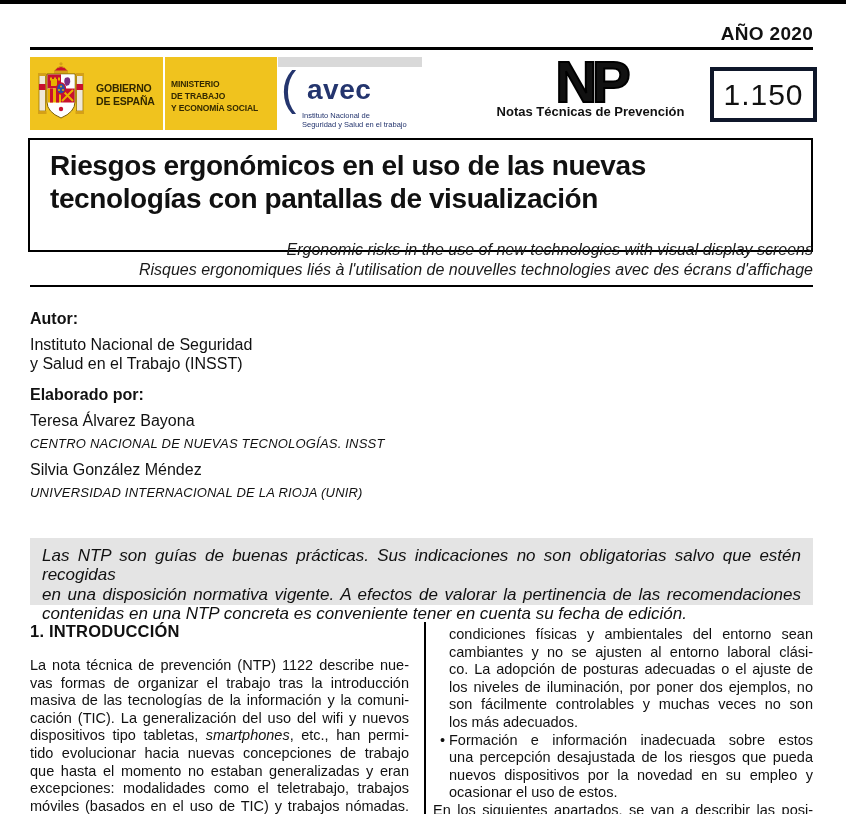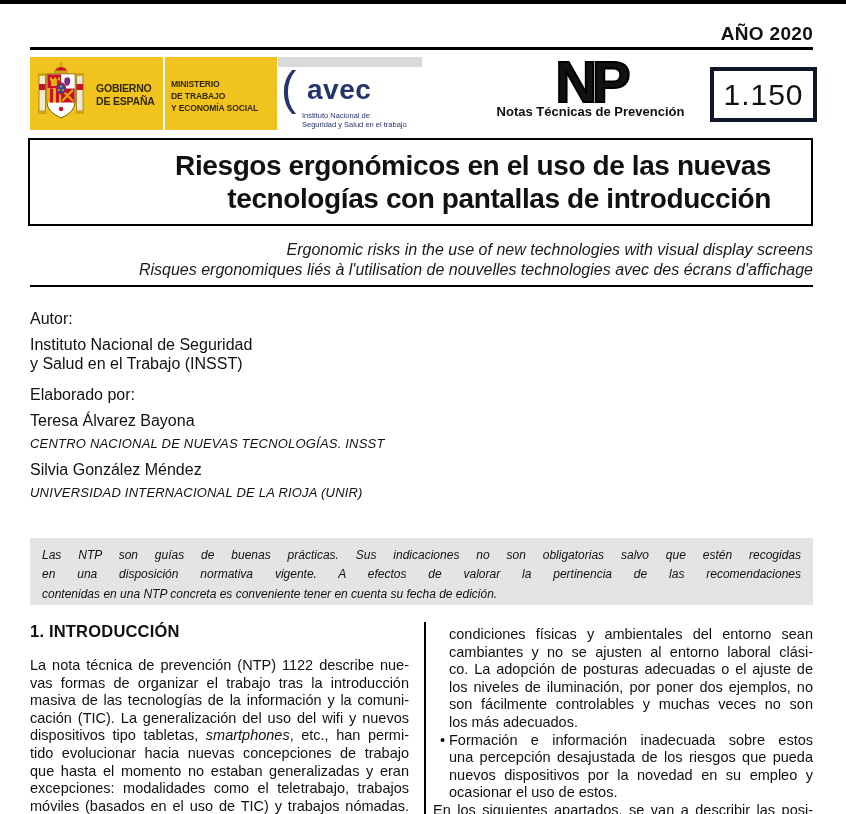--- a/index.html
+++ b/index.html
@@ -26,34 +26,34 @@
   #insst-word{position:absolute;left:29px;top:9px;font-size:28px;line-height:28px;font-weight:bold;letter-spacing:.5px;}
   #insst-tag{position:absolute;left:24px;top:44px;font-size:7.5px;line-height:9px;}
   
   #ntp-block{left:468px;top:61px;width:245px;text-align:center;}
   #ntp-glyph{font-size:58px;line-height:42px;font-weight:bold;letter-spacing:-5px;-webkit-text-stroke:2px #000;}
   #ntp-label{font-size:13px;font-weight:bold;margin-top:1px;white-space:nowrap;}
   
   #num-box{left:710px;top:67px;width:99px;height:47px;border:4px solid #0f172a;
     display:flex;align-items:center;justify-content:center;font-size:30px;letter-spacing:1px;}
   
-  #title-box{left:28px;top:138px;width:785px;height:88px;border:2.5px solid #000;box-sizing:border-box;
-    text-align:right;padding:9px 40px 0 20px;font-size:28px;font-weight:bold;line-height:33px;letter-spacing:-.4px;}
+  #title-box{left:28px;top:138px;width:785px;height:114px;border:2.5px solid #000;box-sizing:border-box;
+    padding:9px 40px 0 20px;font-size:28px;font-weight:bold;line-height:33px;letter-spacing:-.4px;}
   #subtitles{right:33px;top:240px;text-align:right;font-style:italic;font-size:16px;line-height:19.5px;color:#1a1a1a;}
   #rule-mid{left:30px;top:285px;width:783px;height:2px;background:#000;}
   
   #authors{left:30px;top:309px;width:430px;font-size:16px;line-height:19px;}
-  #authors .label{font-weight:normal;margin:0 0 7px 0;}
+  #authors .label{font-weight:bold;margin:0 0 7px 0;}
   #authors .org{font-style:italic;font-size:13px;margin-top:4px;letter-spacing:.2px;}
   #authors .gap-lg{margin-top:13px;}
   #authors .gap-md{margin-top:12px;}
   #authors .person{margin-top:7px;}
   
   #notice{left:30px;top:538px;width:783px;height:67px;background:#E4E4E4;box-sizing:border-box;
-    padding:8px 12px;font-style:italic;font-size:12px;line-height:19.4px;}
+    padding:8px 12px;font-style:italic;font-size:17px;line-height:19.4px;}
   
   #col-divider{left:424px;top:622px;width:2px;height:192px;background:#000;}
   #col-left{left:30px;top:622px;width:379px;}
   #col-left .heading{font-size:16.5px;font-weight:bold;letter-spacing:.2px;margin-bottom:16px;}
   .bodytext{font-size:14.5px;line-height:17.6px;}
   #col-right{left:433px;top:626px;width:380px;}
   #col-right .indent{margin-left:16px;}
   #bullet-item{position:relative;}
   #bullet-item .bullet{position:absolute;left:7px;top:0;}
   
@@ -129,21 +129,21 @@
   <div id="ntp-glyph">NP</div>
   <div id="ntp-label">Notas Técnicas de Prevención</div>
 </div>
 
 <div class="abs" id="num-box">
   <span>1.150</span>
 </div>
 
 <div class="abs" id="title-box">
   <div>Riesgos ergonómicos en el uso de las nuevas</div>
-  <div>tecnologías con pantallas de introducción</div>
+  <div>tecnologías con pantallas de visualización</div>
 </div>
 
 <div class="abs" id="subtitles">
   <div>Ergonomic risks in the use of new technologies with visual display screens</div>
   <div>Risques ergonomiques liés à l'utilisation de nouvelles technologies avec des écrans d'affichage</div>
 </div>
 
 <div class="abs" id="rule-mid"></div>
 
 <div class="abs" id="authors">

